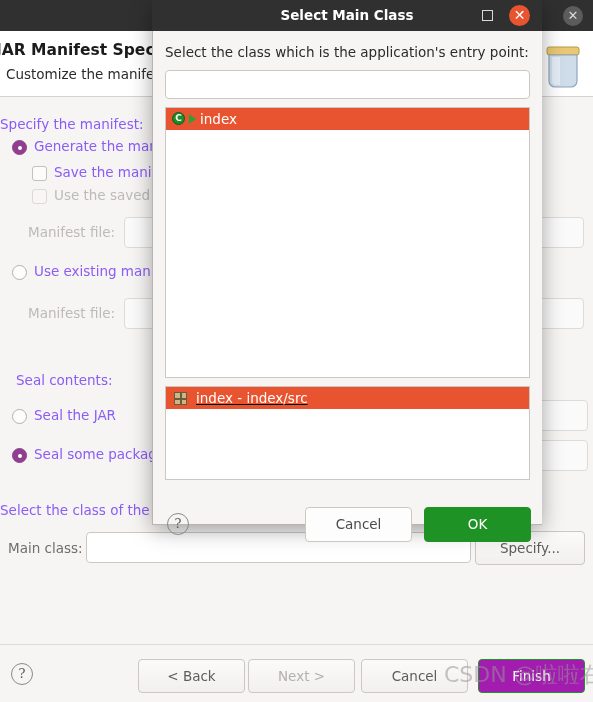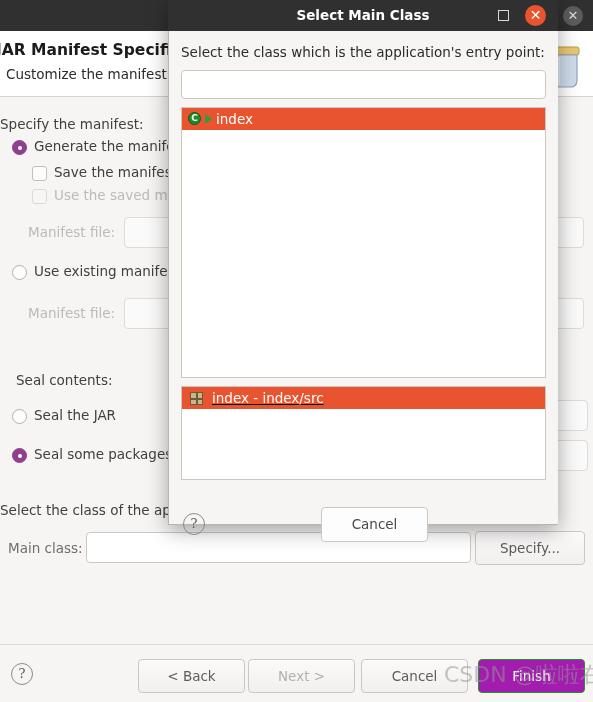--- a/index.html
+++ b/index.html
@@ -77,21 +77,21 @@
   .bg-body {
     position: absolute;
     left: 0; top: 98px;
     width: 593px; height: 546px;
     background: #f6f5f4;
   }
 
   .lbl {
     position: absolute;
     font-size: 13.5px;
-    color: #404040;
+    color: #8b5cf6;
     white-space: nowrap;
   }
 
   .radio {
     position: absolute;
     width: 15px; height: 15px;
     border-radius: 50%;
     border: 1px solid #b5b0ab;
     background: #fdfdfd;
   }
@@ -164,21 +164,21 @@
   .btn.green {
     background: #a21caf;
     border-color: #1f9226;
     color: #ffffff;
     font-weight: 400;
   }
 
   
   .dlg {
     position: absolute;
-    left: 168px; top: 0;
+    left: 152px; top: 0;
     width: 390px; height: 525px;
     background: #0369a1;
     box-shadow: 0 5px 20px rgba(0,0,0,0.35);
     border: 1px solid #b9b4af;
     border-top: none;
   }
   .dlg-titlebar {
     position: absolute;
     left: -1px; top: 0;
     width: 390px; height: 31px;
@@ -427,18 +427,19 @@
 
       <div class="dlg-list lower">
         <div class="list-row">
           <span class="pkg-icon"></span>
           <span>index - index/src</span>
         </div>
       </div>
 
       <div class="help-icon dlg-help">?</div>
       <div class="dlg-footer-btn dlg-cancel">Cancel</div>
+      <div class="dlg-footer-btn dlg-ok">OK</div>
     </div>
   </div>
 
   <div class="watermark">CSDN @啦啦右行客</div>
 
 </div>
 
 </body></html>

